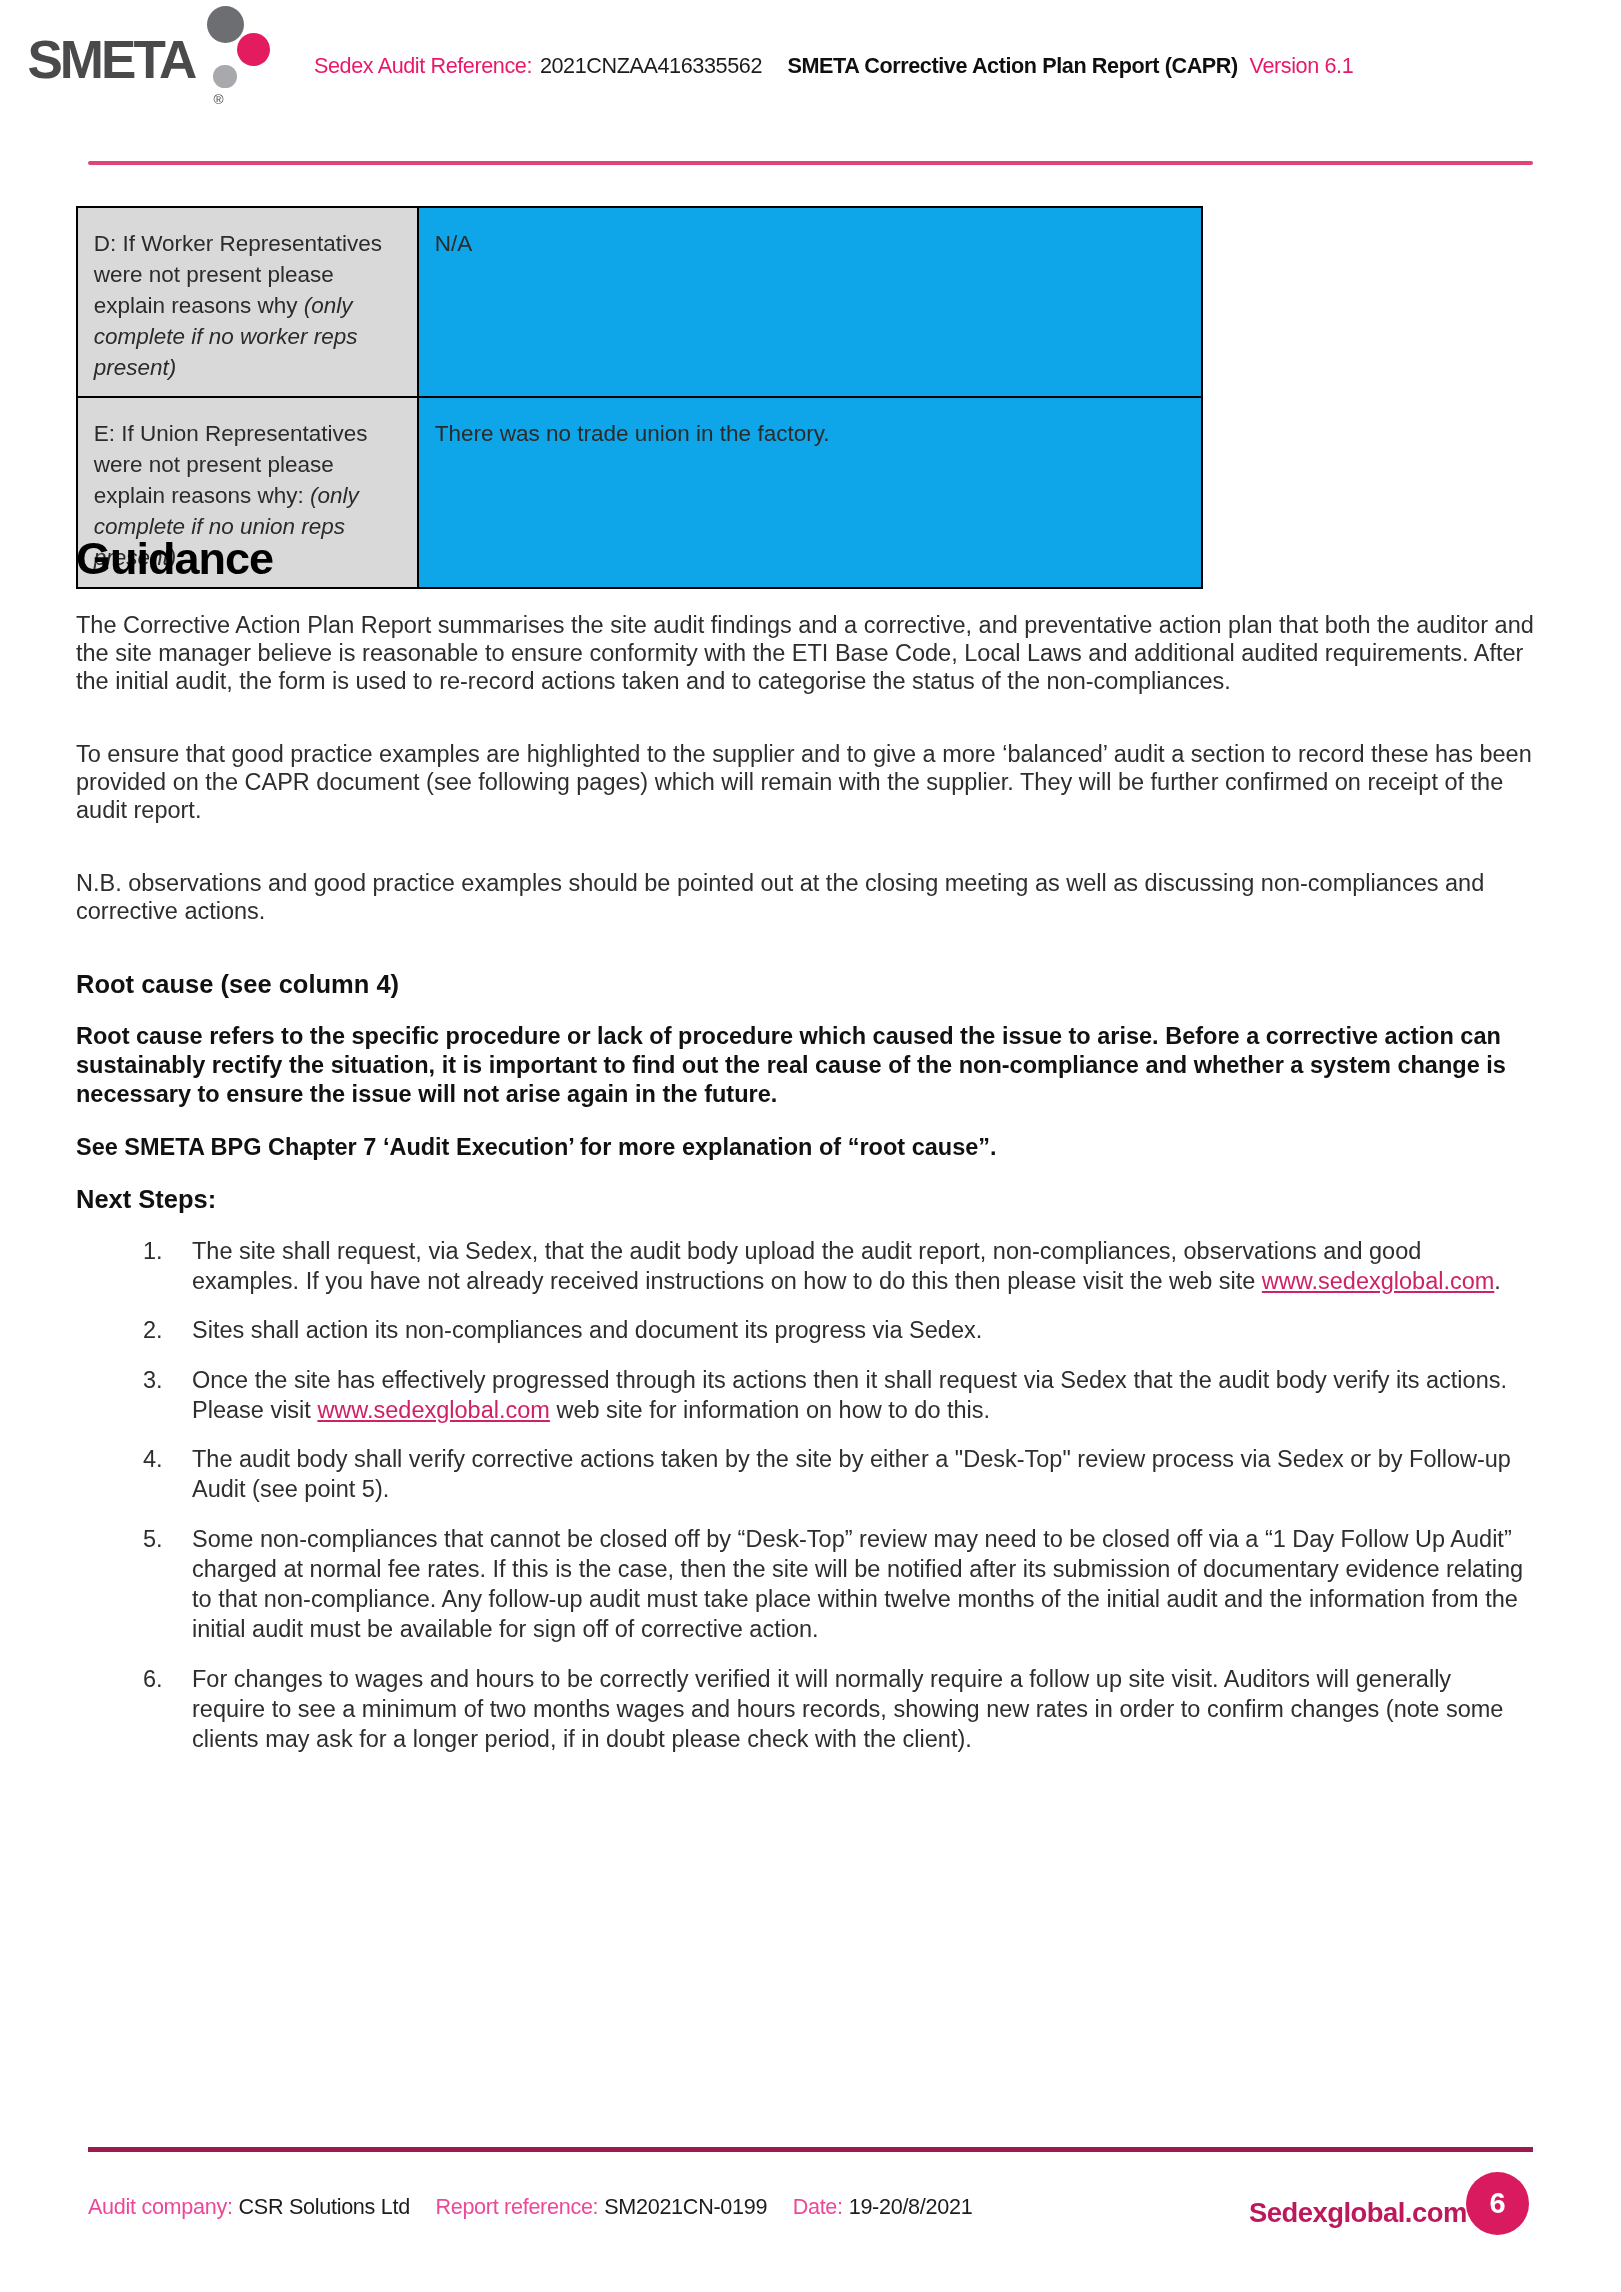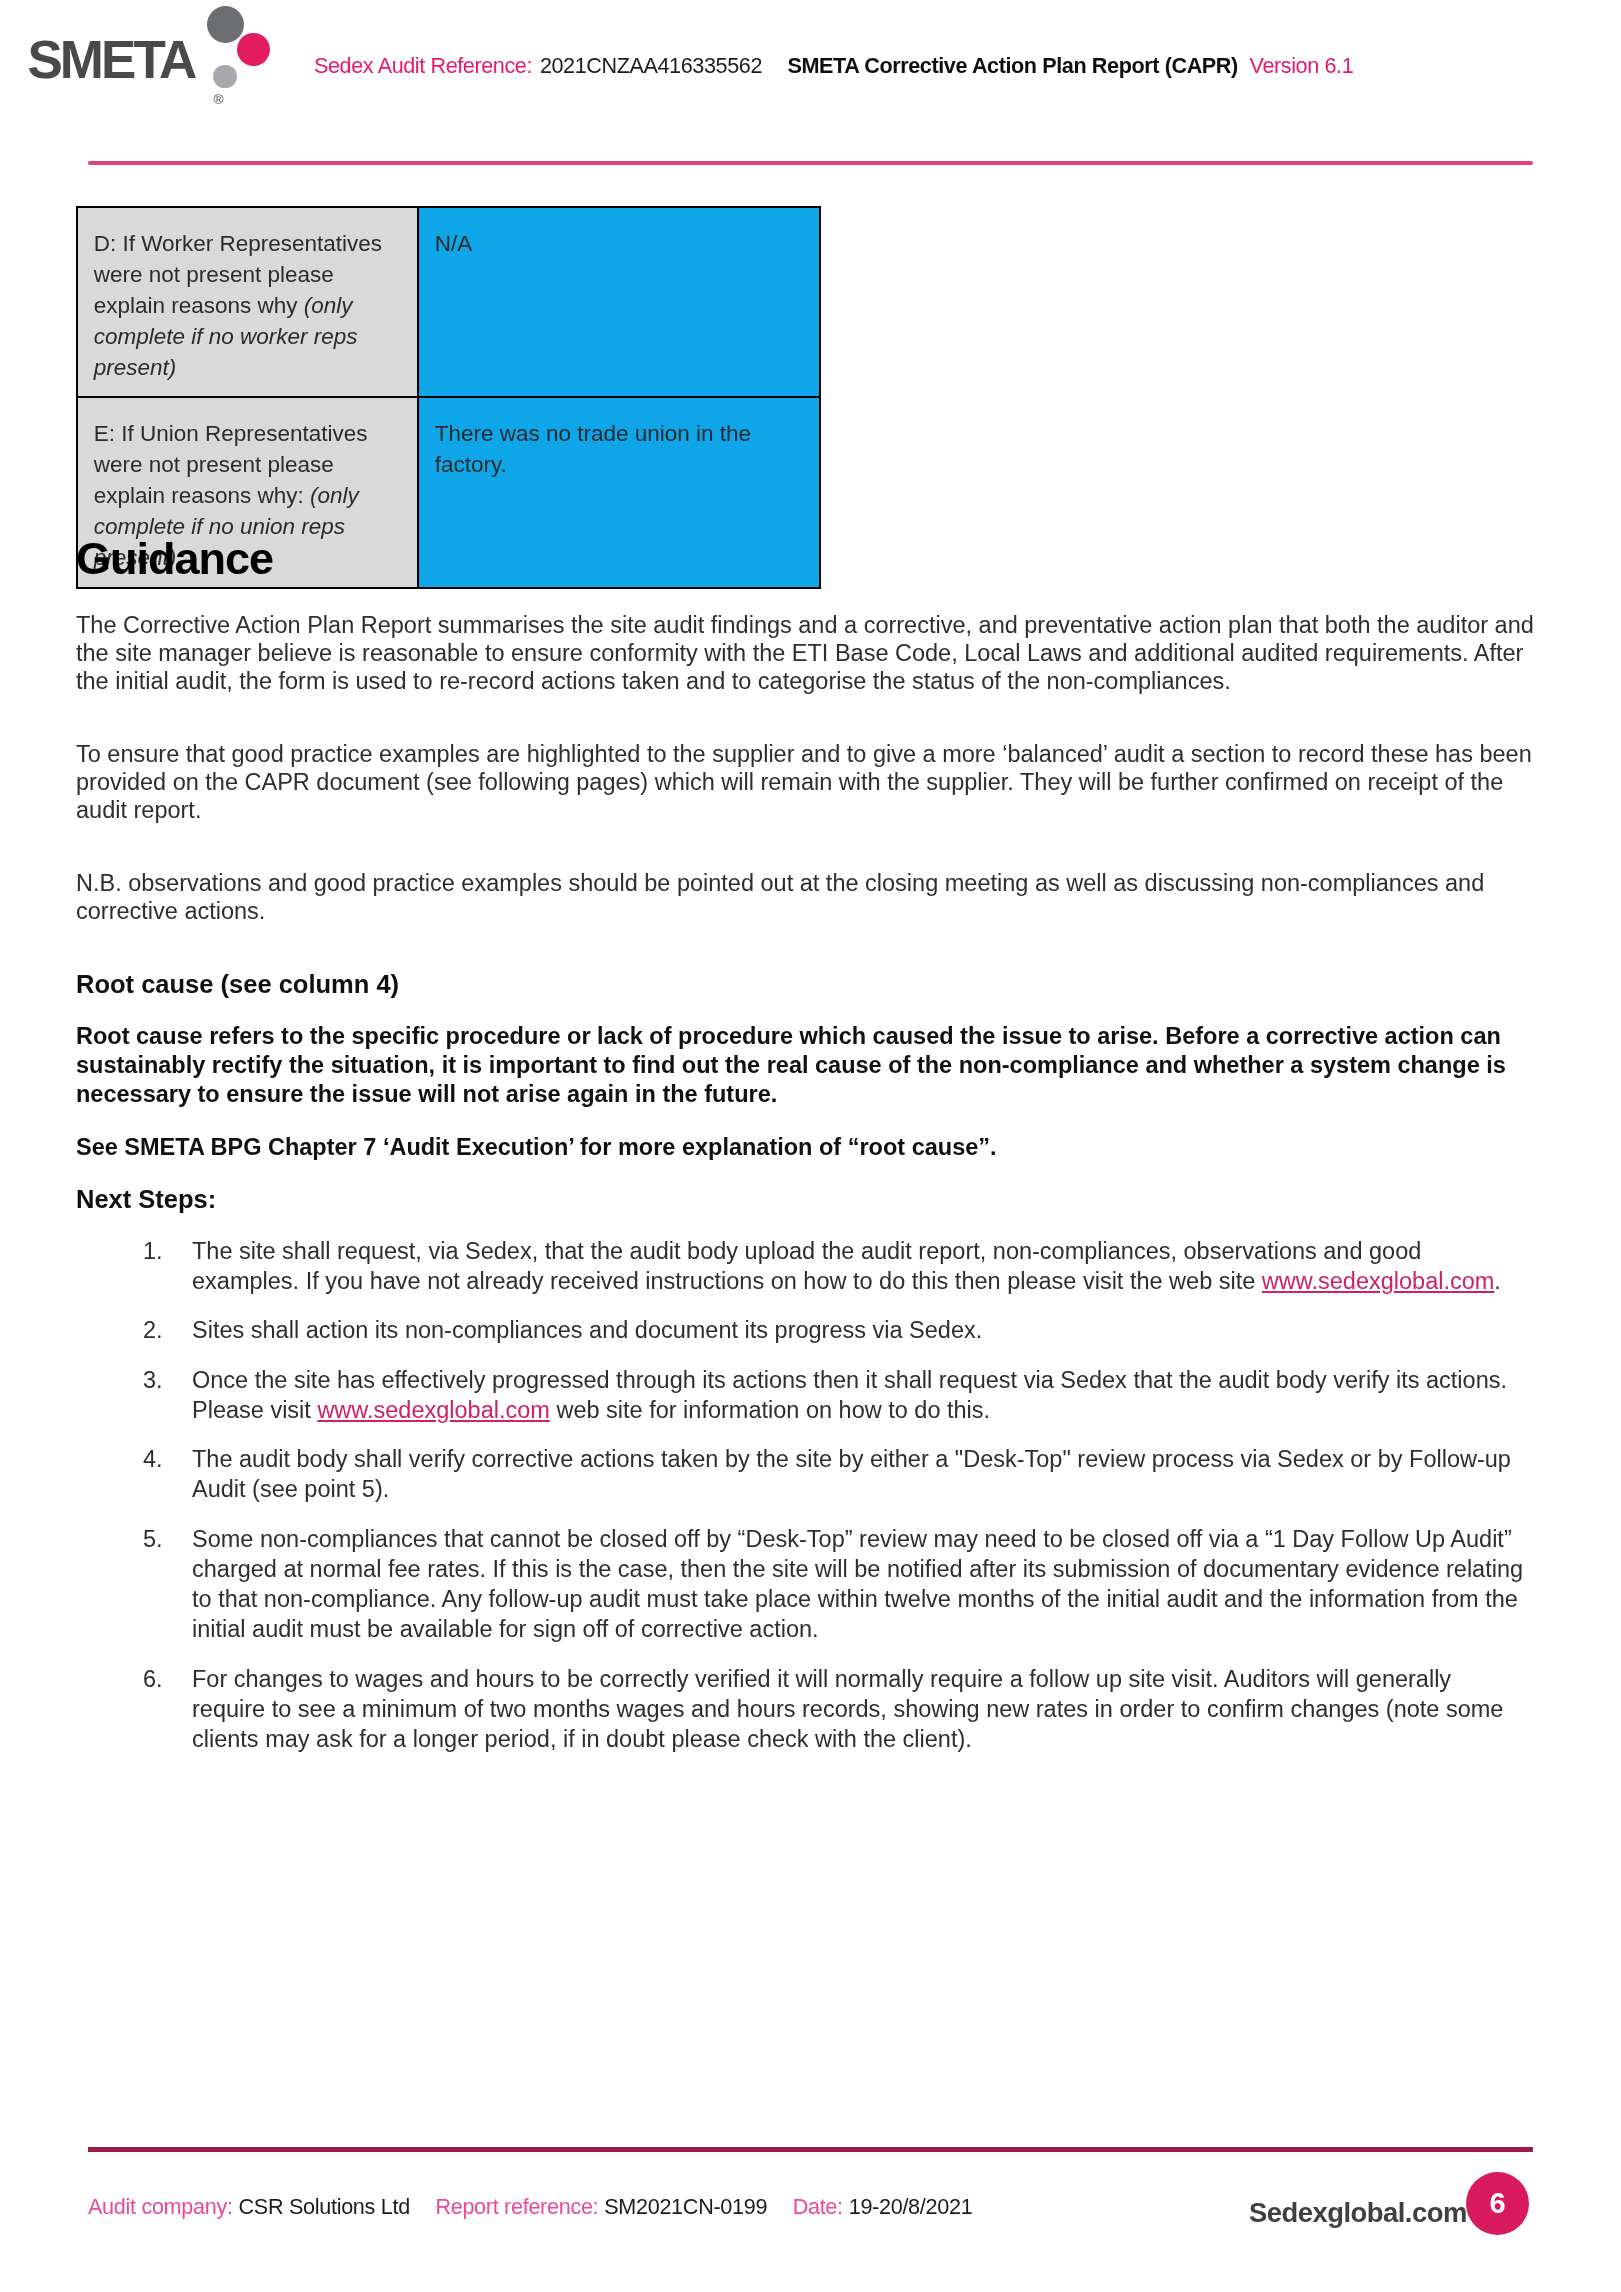--- a/index.html
+++ b/index.html
@@ -31,21 +31,21 @@
   .ref-title   { color:#0f0f0f; font-weight:bold; margin-right:11.8px; }
   .ref-version { color:#e8196b; }
 
   .rule-top {
     position:absolute; left:88px; top:161px; width:1445px; height:3.9px;
     background:#e0427c; border-radius:2px;
   }
 
   
   .reps-table {
-    position:absolute; left:76px; top:206px; width:745px;
+    position:absolute; left:76px; top:206px; width:1127px;
     border-collapse:collapse; table-layout:fixed;
     border:2.9px solid #000;
     font-size:22.5px; line-height:31px;
   }
   .reps-table td { border:2px solid #000; vertical-align:top; padding:19.6px 15.7px 13.7px 15.7px; }
   .label-cell { width:341px; background:#d9d9d9; color:#2b2b2b; }
   .label-cell .it { font-style:italic; }
   .value-cell { background:#0ea5e9; color:#2b2b2b; }
   .row-d td { height:145px; }
   .row-e td { height:147px; }
@@ -71,21 +71,21 @@
   
   .rule-bottom {
     position:absolute; left:88px; top:2147px; width:1445px; height:4.9px;
     background:#9c1b4e;
   }
   .footer-left { position:absolute; left:88px; top:2194px; font-size:21.6px; letter-spacing:-0.3px; white-space:nowrap; }
   .f-label { color:#ec4899; }
   .f-value { color:#1c1c1c; margin-left:5.9px; margin-right:25.5px; }
   .footer-site {
     position:absolute; left:1249px; top:2197px;
-    font-size:27.4px; font-weight:bold; color:#404040; letter-spacing:-0.5px;
+    font-size:27.4px; font-weight:bold; color:#be185d; letter-spacing:-0.5px;
   }
   .page-badge {
     position:absolute; left:1466px; top:2172px; width:63px; height:63px;
     background:#d91a5e; border-radius:50%;
     display:flex; align-items:center; justify-content:center;
     color:#ffffff; font-size:29px; font-weight:bold;
   }
 </style>
 </head>
 <body>

